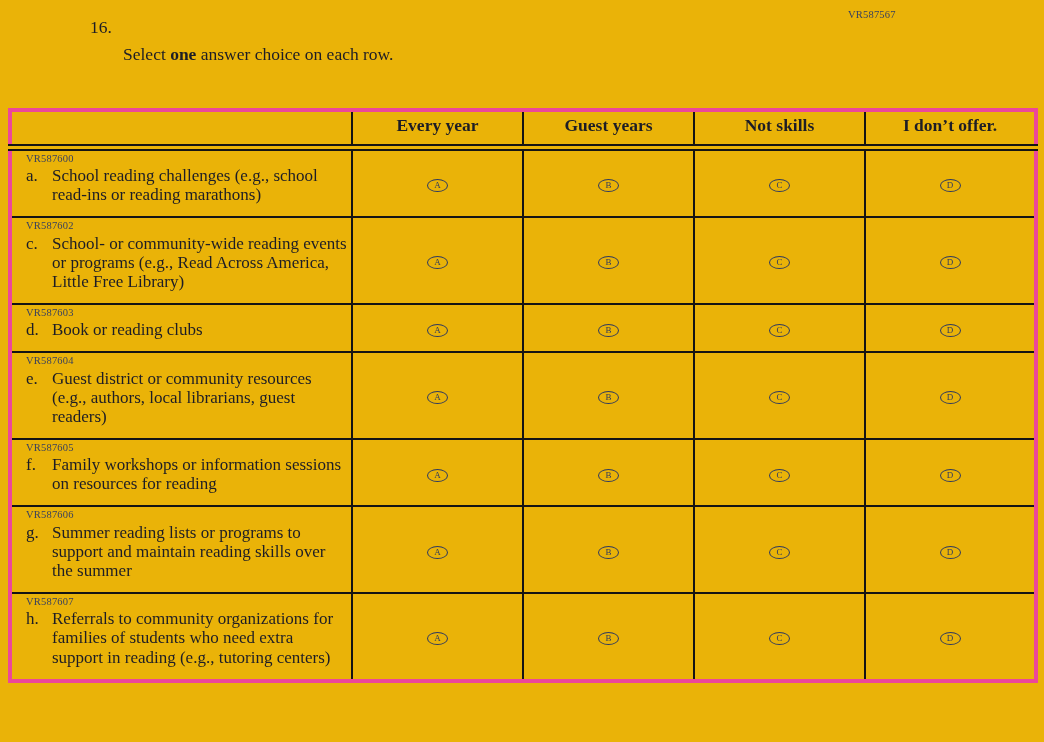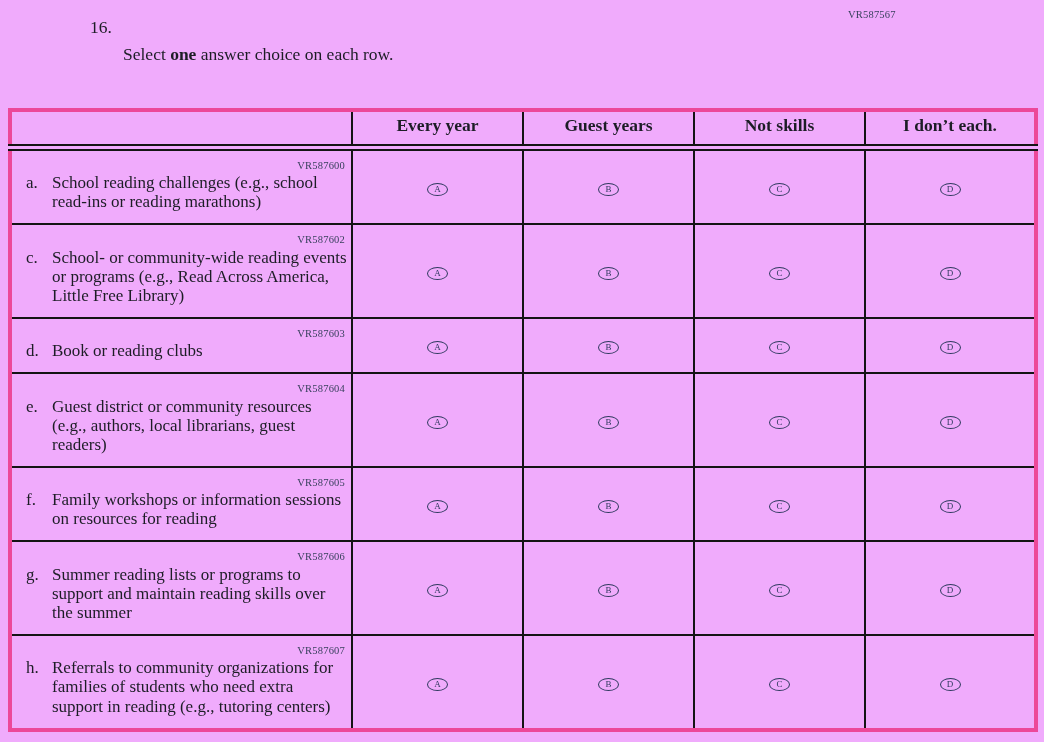--- a/index.html
+++ b/index.html
@@ -2,21 +2,21 @@
 <html><head>
 <meta charset="utf-8">
 <style>
   * { margin: 0; padding: 0; box-sizing: border-box; }
   html, body { background: #ffffff; }
   body { font-family: "Liberation Serif", "DejaVu Serif", serif; color: #1d1d26; }
   .page {
     position: relative;
     width: 1044px;
     height: 742px;
-    background: #f0abfc;
+    background: #eab308;
     overflow: hidden;
   }
   .doc-code {
     position: absolute;
     left: 848px;
     top: 9px;
     font-size: 10.5px;
     color: #39415e;
     letter-spacing: 0.2px;
   }
@@ -62,25 +62,24 @@
     vertical-align: middle;
     padding: 2px 0 6px 0;
   }
   col.c-stub { width: 342px; }
   col.c-opt  { width: 171px; }
   td.row-head {
     vertical-align: top;
     padding: 0 4px 12px 14px;
   }
   .vr-code {
-    text-align: right;
     font-size: 10.5px;
     line-height: 1;
     color: #39415e;
-    padding: 10px 2px 2px 0;
+    padding: 3px 2px 2px 0;
     letter-spacing: 0.2px;
   }
   .row-label {
     display: flex;
     font-size: 17px;
     line-height: 1.12;
   }
   .row-label .letter {
     width: 26px;
     flex-shrink: 0;
@@ -128,21 +127,21 @@
         <col class="c-opt">
         <col class="c-opt">
         <col class="c-opt">
     </colgroup>
     <thead>
       <tr>
         <th class="stub"></th>
         <th>Every year</th>
         <th>Guest years</th>
         <th>Not skills</th>
-        <th>I don’t each.</th>
+        <th>I don’t offer.</th>
       </tr>
     </thead>
     <tbody>
 
       <tr>
         <td class="row-head">
           <div class="vr-code">VR587600</div>
           <div class="row-label">
               <span class="letter">a.</span>
               <span class="label-text">School reading challenges (e.g., school read-ins or reading marathons)</span>

